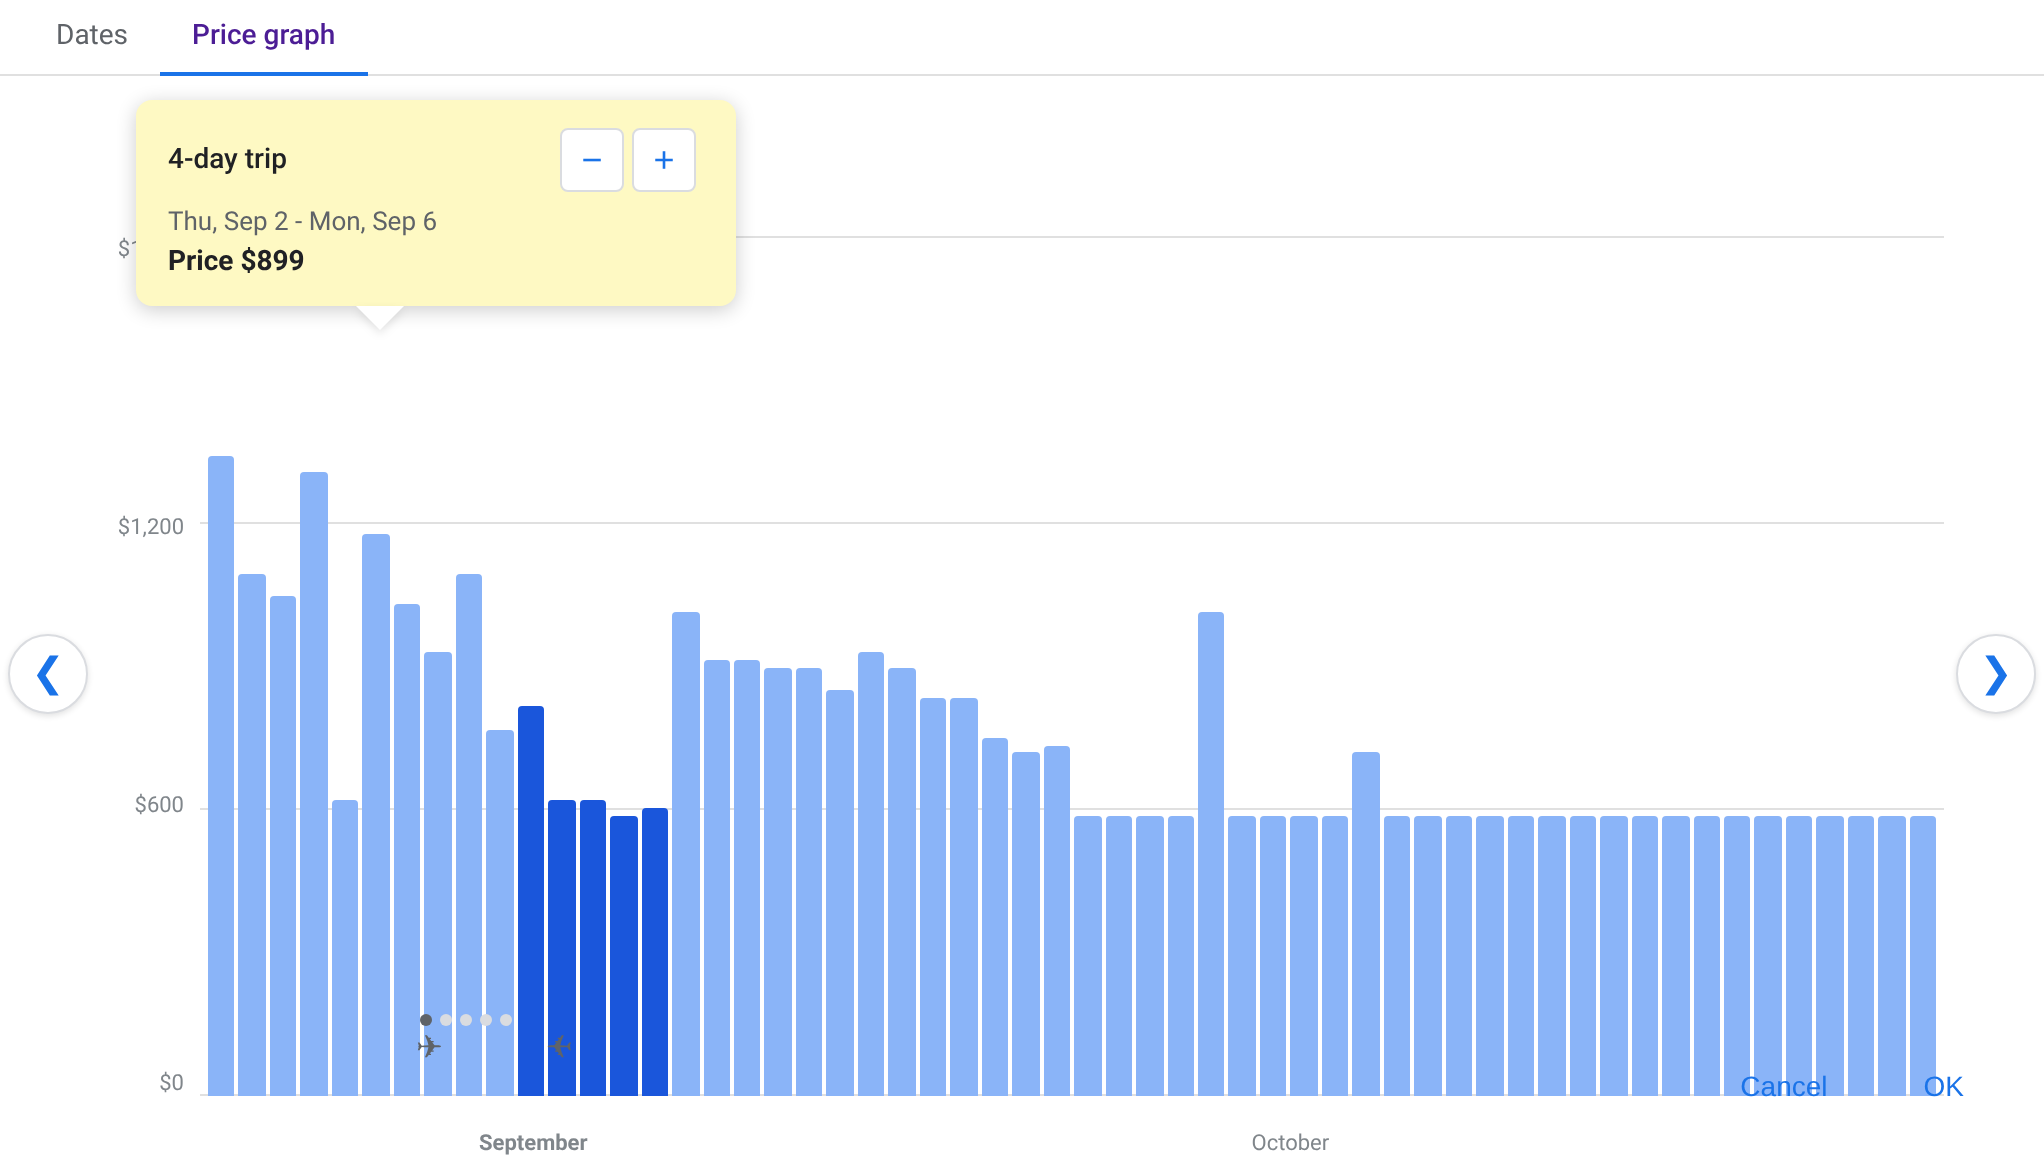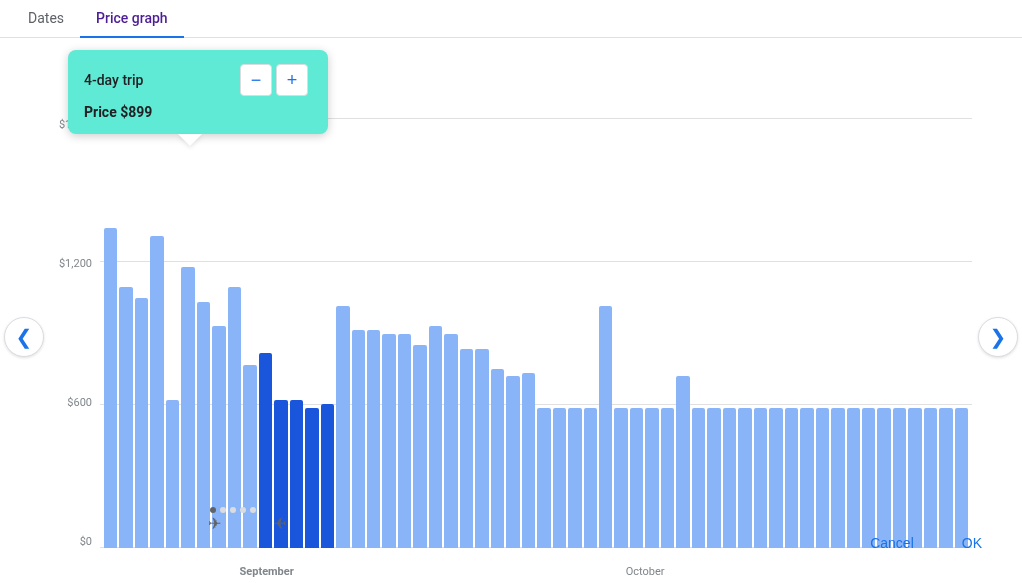--- a/index.html
+++ b/index.html
@@ -12,26 +12,26 @@
     .tab:first-child { color: #5f6368; }
 
     
     .content { position: relative; padding: 20px 50px 60px 50px; height: calc(583px - 46px); }
 
     
     .tooltip-box {
       position: absolute;
       top: 12px;
       left: 68px;
-      background: #5eead4;
+      background: #fef9c3;
       border-radius: 8px;
       box-shadow: 0 2px 10px rgba(0,0,0,0.2);
       padding: 14px 20px 14px 16px;
       z-index: 10;
-      width: 260px;
+      width: 300px;
     }
     .tooltip-header { display: flex; align-items: center; justify-content: space-between; margin-bottom: 8px; }
     .tooltip-title { font-size: 14px; font-weight: 500; color: #202124; }
     .tooltip-controls { display: flex; gap: 4px; }
     .tooltip-btn {
       width: 32px; height: 32px; border-radius: 4px; border: 1px solid #dadce0;
       background: #fff; cursor: pointer; font-size: 18px; color: #1a73e8;
       display: flex; align-items: center; justify-content: center;
     }
     .tooltip-date { font-size: 13px; color: #5f6368; margin-bottom: 4px; }
@@ -112,20 +112,21 @@
 <div class="content">
 
   <div class="tooltip-box">
     <div class="tooltip-header">
       <span class="tooltip-title">4-day trip</span>
       <div class="tooltip-controls">
         <button class="tooltip-btn">−</button>
         <button class="tooltip-btn">+</button>
       </div>
     </div>
+    <div class="tooltip-date">Thu, Sep 2 - Mon, Sep 6</div>
     <div class="tooltip-price">
       <span>Price</span>&nbsp;<span style="font-weight:700;">$899</span>
     </div>
     <div class="tooltip-arrow"></div>
   </div>
 
   <div class="chart-area" style="margin-top:60px;">
 
     <div class="y-axis">
       <span class="y-label">$1,800</span>

